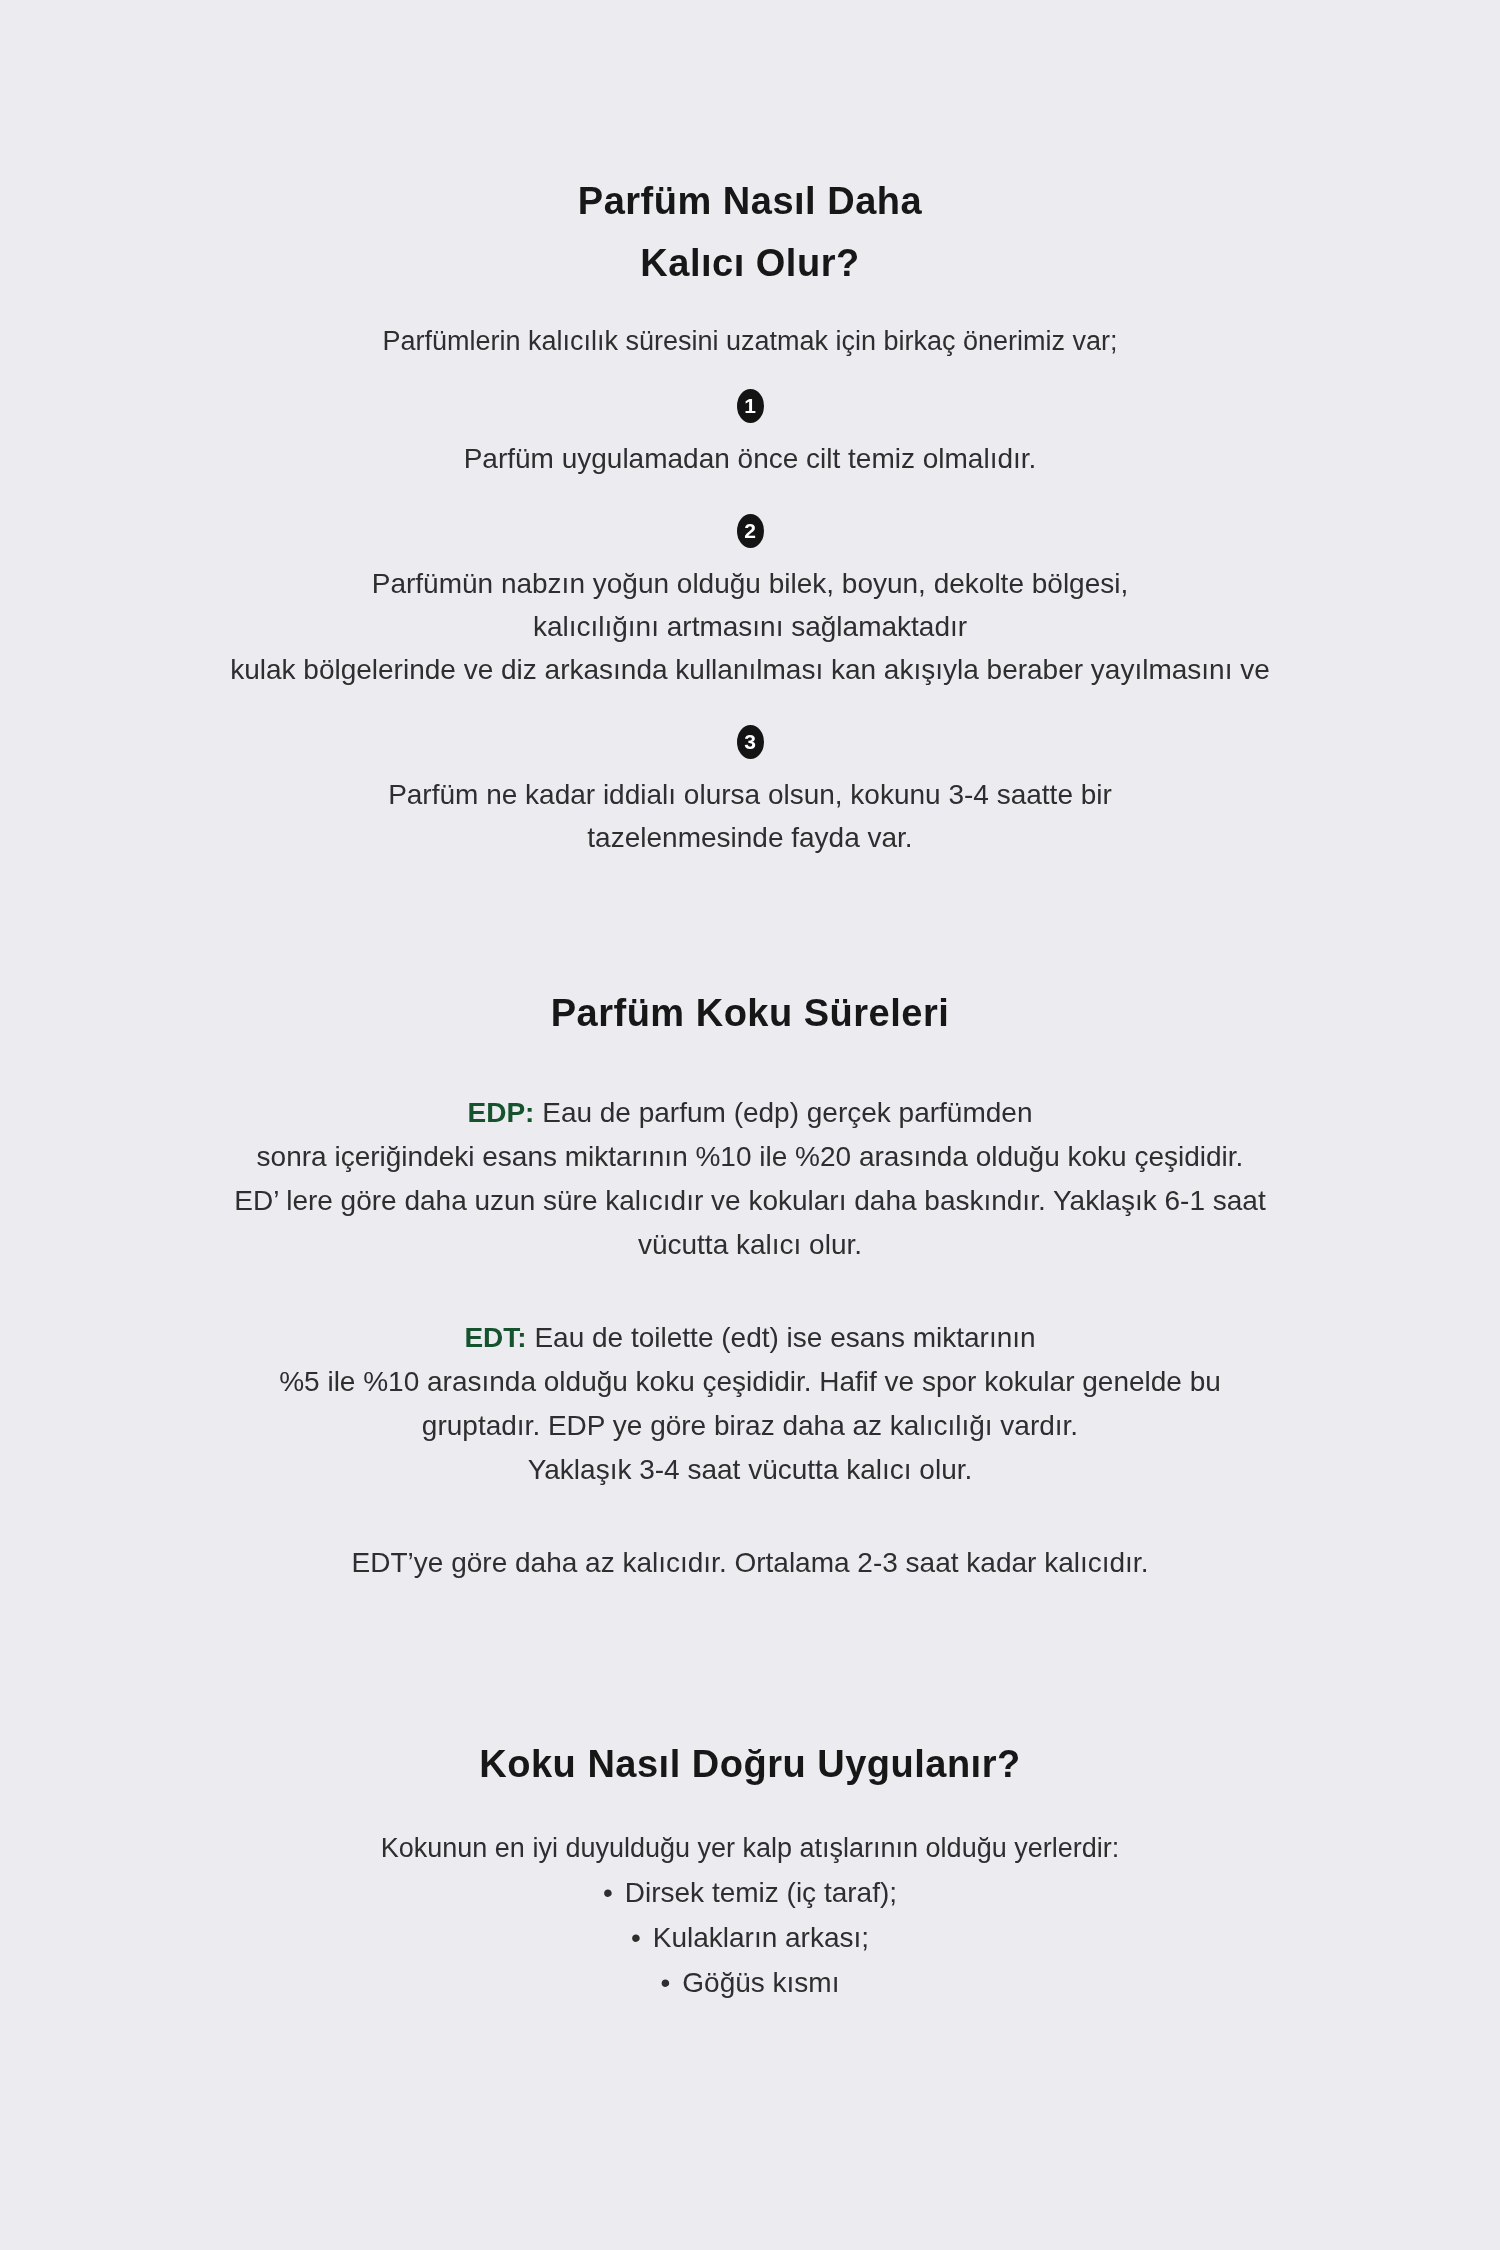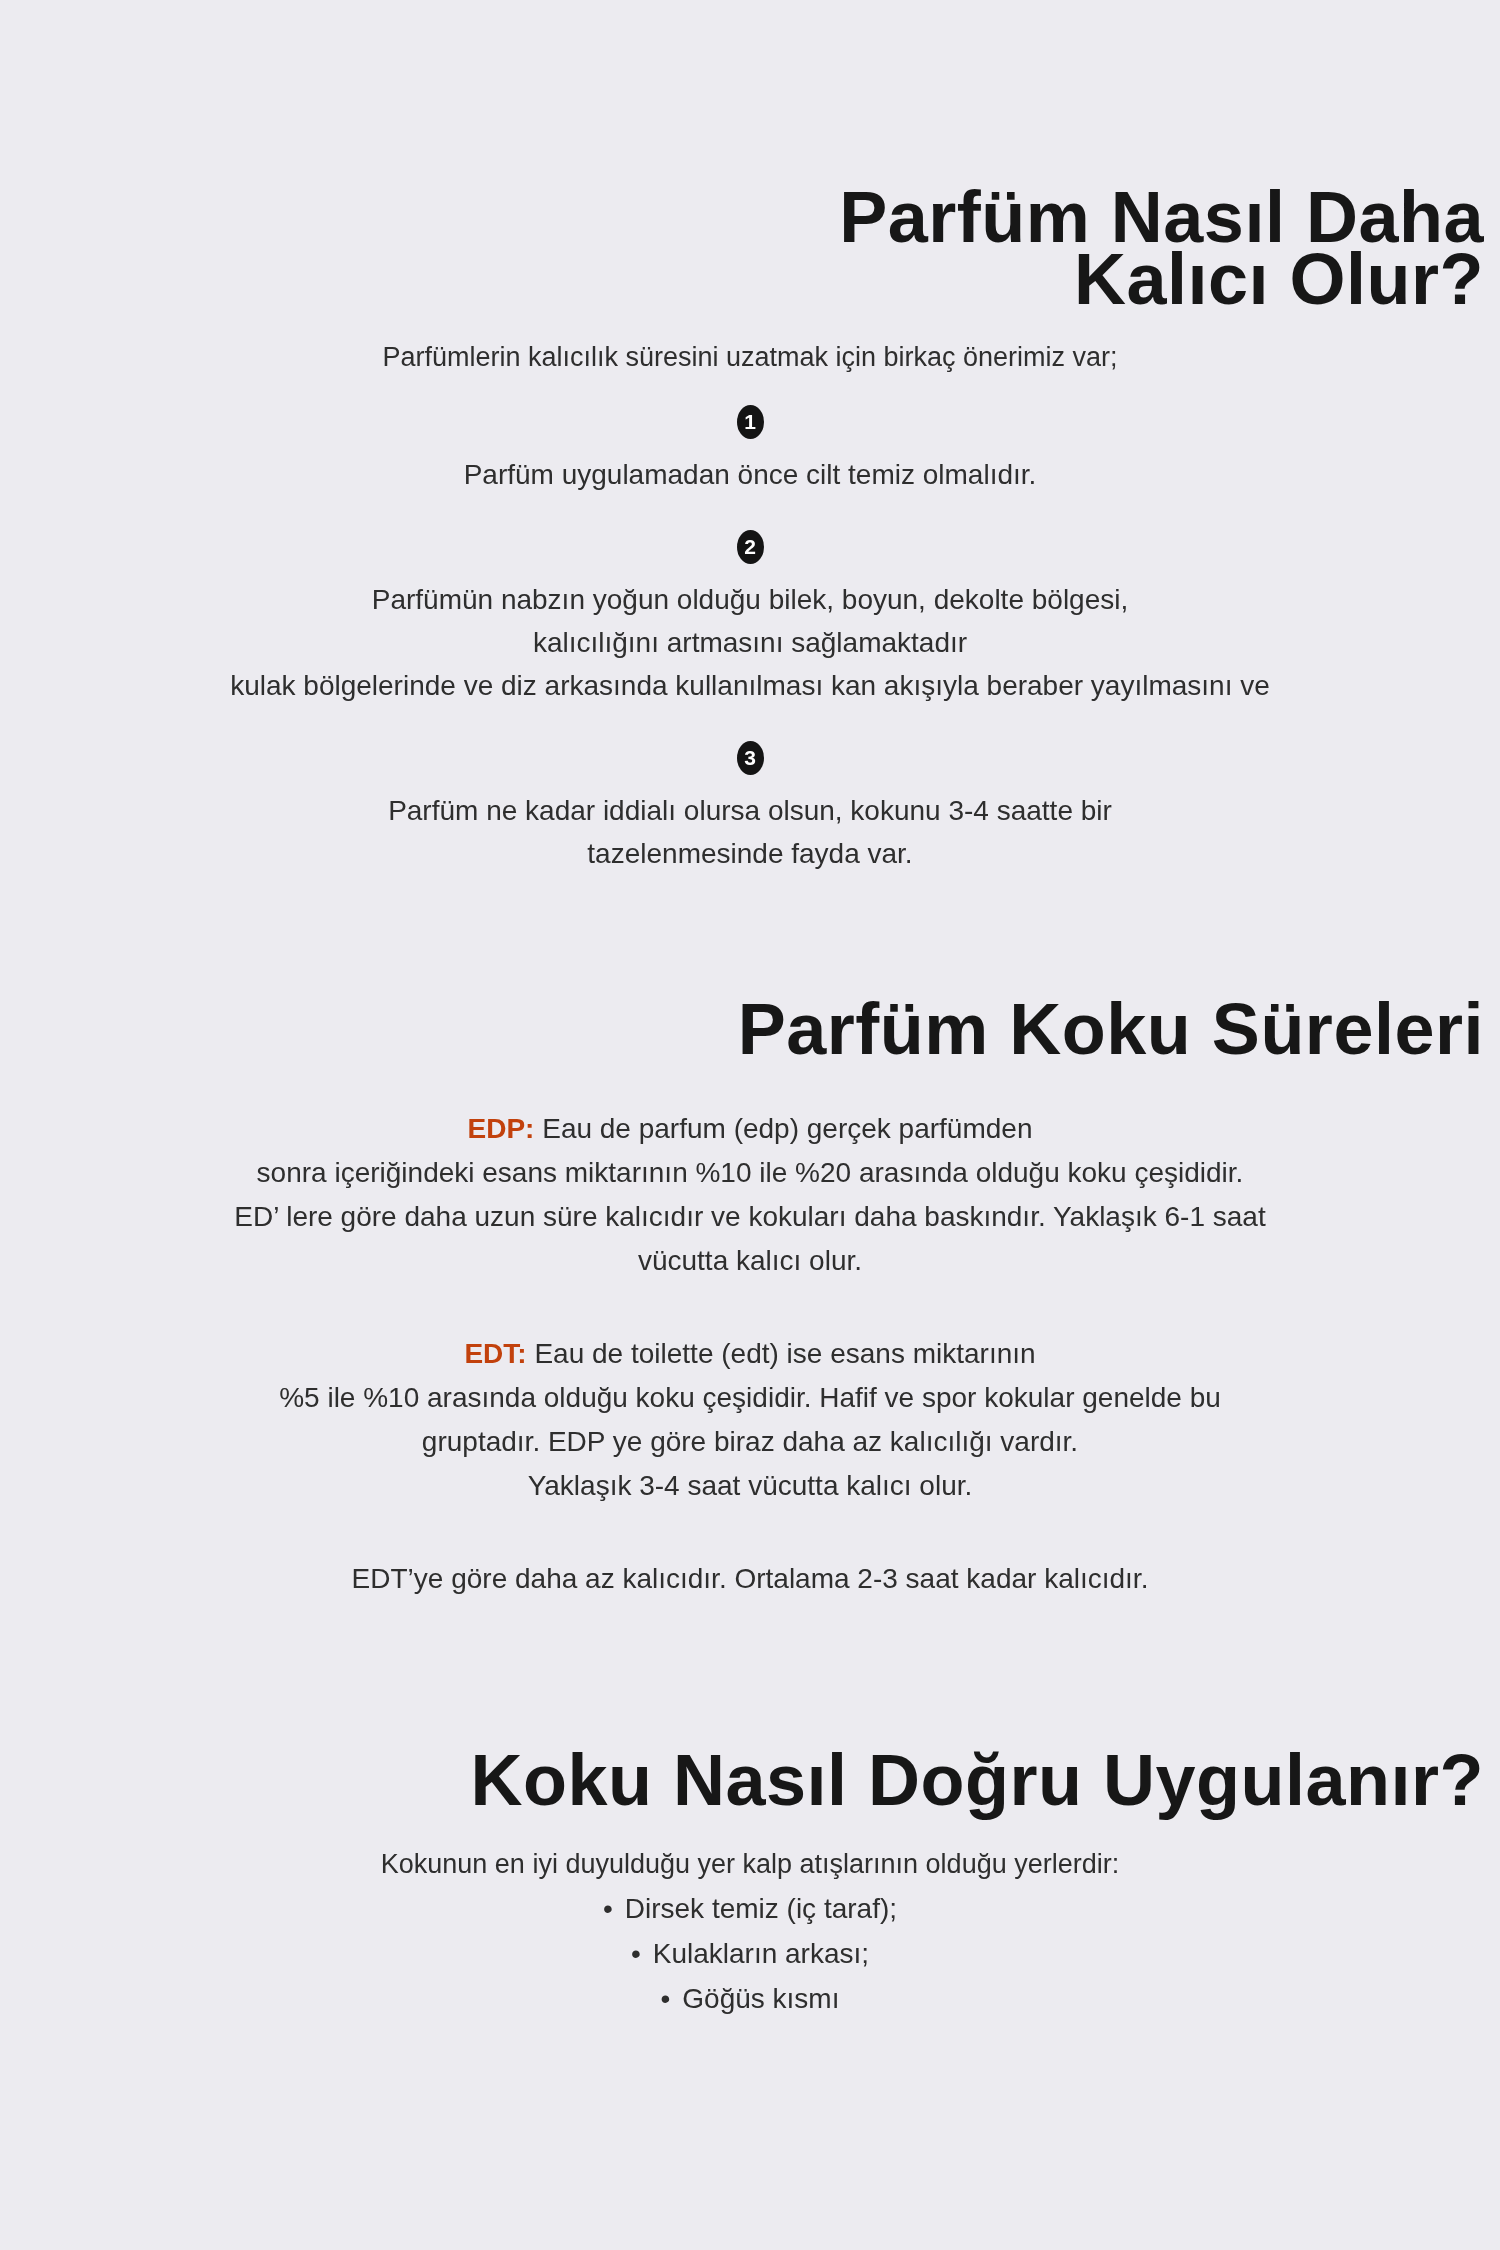--- a/index.html
+++ b/index.html
@@ -16,27 +16,26 @@
     overflow: hidden;
   }
   .page {
     box-sizing: border-box;
     width: 1500px;
     height: 2250px;
     padding-top: 170px;
     text-align: center;
   }
   .page-title, .section-title {
-    margin: 16px;
-    font-size: 72px;
+    margin: 0;
+    font-size: 38px;
     line-height: 62px;
     font-weight: 700;
     letter-spacing: 0.5px;
     color: #171717;
-    text-align: right;
   }
   .title-line { display: block; }
   .intro-text {
     margin: 26px auto 0;
     font-size: 27px;
     line-height: 43px;
     max-width: 1400px;
   }
   .tips { margin-top: 26px; }
   .tip { margin-bottom: 34px; }
@@ -54,21 +53,21 @@
   }
   .body-line {
     font-size: 28px;
     line-height: 43px;
     max-width: 1440px;
     margin: 0 auto;
   }
   .durations-title { margin-top: 125px; line-height: 58px; }
   .duration-entry { margin-top: 49px; }
   .duration-entry .body-line { line-height: 44px; }
-  .entry-label { font-weight: 700; color: #c2410c; }
+  .entry-label { font-weight: 700; color: #14532d; }
   .apply-title { margin-top: 150px; line-height: 58px; }
   .apply-intro { margin-top: 34px; }
   .bullet-list { margin-top: 0; }
   .bullet-line { line-height: 45px; }
   .bullet-dot { margin-right: 12px; }
 </style>
 </head>
 <body>
 
 <div class="page">

